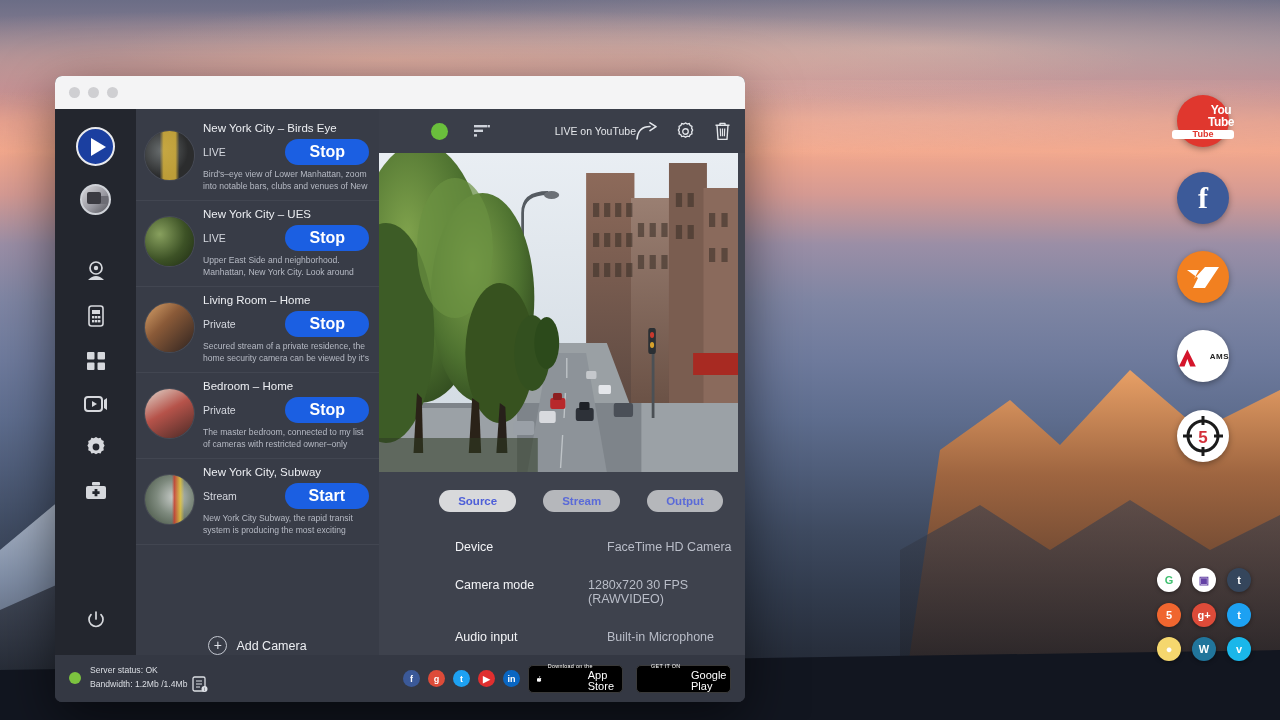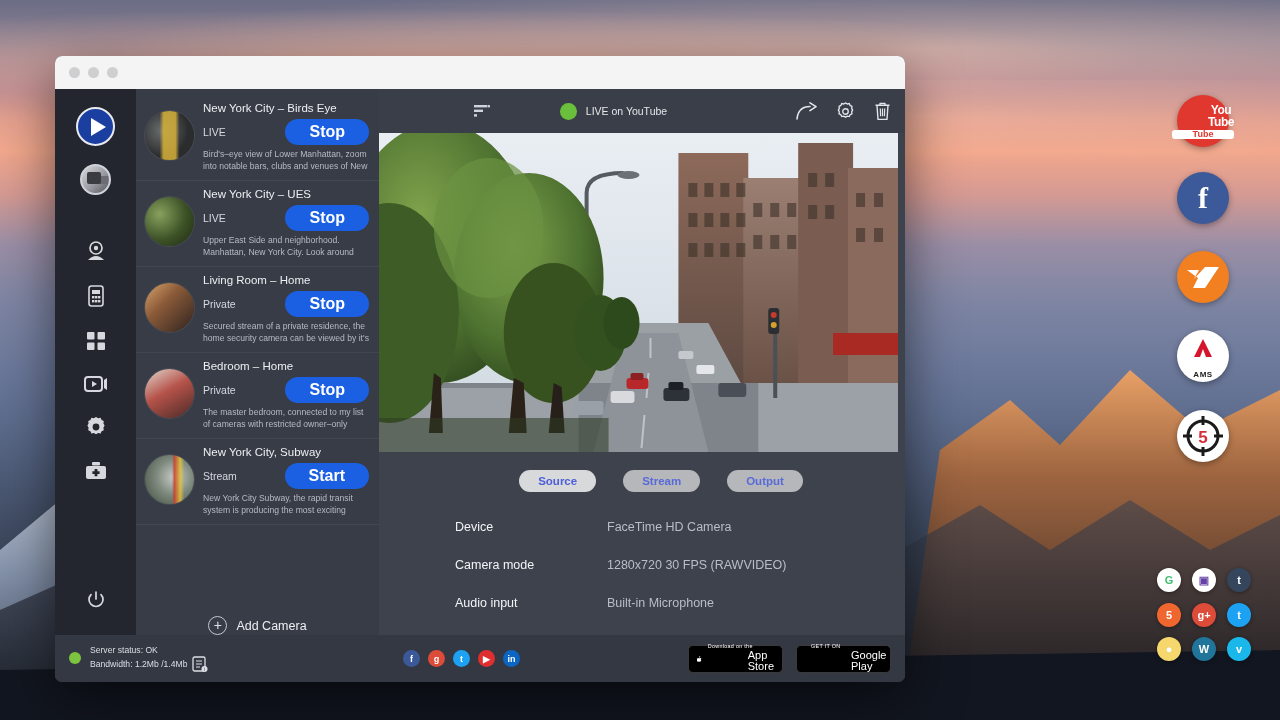--- a/index.html
+++ b/index.html
@@ -29,22 +29,22 @@
   #desktop .cb2 { top: 80px; height: 90px; opacity: .7; }
   
   #desktop .mtn {
     position: absolute; bottom: 0; left: 0; right: 0; height: 470px;
   }
   #desktop .mtn svg { width: 100%; height: 100%; display: block; }
 
   
   #window {
     position: absolute;
-    left: 55px; top: 56px;
-    width: 850px; height: 626px;
+    left: 55px; top: 76px;
+    width: 690px; height: 626px;
     border-radius: 7px;
     overflow: hidden;
     box-shadow: 0 18px 55px rgba(0,0,0,.55);
     display: flex; flex-direction: column;
     background: #3a3e49;
   }
   
   #titlebar {
     height: 33px; background: #f4f4f5;
     display: flex; align-items: center; padding-left: 14px; gap: 8px;
@@ -137,21 +137,21 @@
   }
   #add-camera .lbl { font-size: 12.5px; color: #eceef2; }
 
   
   #content { flex: 1; display: flex; flex-direction: column; min-width: 0; background: #3e424d; }
   #topbar {
     height: 44px; flex: 0 0 44px; display: flex; align-items: center;
     padding: 0 14px; gap: 0; background: #3a3e49;
   }
   .sorticon { width: 18px; height: 16px; margin-left: 80px; }
-  #live-wrap { flex: 1; display: flex; align-items: center; justify-content: center; gap: 9px; margin-left: -60px; }
+  #live-wrap { flex: 1; display: flex; align-items: center; justify-content: space-between; gap: 9px; margin-left: -60px; }
   #live-dot { width: 17px; height: 17px; border-radius: 50%; background: #6abf3c; }
   #live-label { font-size: 10.5px; color: #e4e6ea; }
   #tb-icons { display: flex; align-items: center; gap: 19px; }
   #tb-icons .ti { cursor: pointer; display:flex; }
 
   #video {
     height: 319px; flex: 0 0 319px; margin: 0 7px 0 0;
     position: relative; overflow: hidden; background: #485464;
   }
   #video svg { position: absolute; inset: 0; width: 100%; height: 100%; }
@@ -244,21 +244,21 @@
   </div>
 </div>
 <div class="dicon dicon-lg" style="left:1177px;top:172px;background:#3c5a99;">
   <span style="color:#fff;font-size:30px;font-weight:bold;font-family:'Liberation Serif',serif;">f</span>
 </div>
 <div class="dicon dicon-lg" style="left:1177px;top:251px;background:#f28020;">
   <svg width="36" height="30" viewBox="0 0 36 30">
     <path d="M2,8 L14,8 L9,17 L20,5 L34,5 L20,26 L8,26 L13,16 Z" fill="#fff"></path>
   </svg>
 </div>
-<div class="dicon dicon-lg" style="left:1177px;top:330px;background:#fff;flex-direction:column;gap:12px;">
+<div class="dicon dicon-lg" style="left:1177px;top:330px;background:#fff;gap:12px;">
   <svg width="22" height="20" viewBox="0 0 22 20" style="margin-top:4px;">
     <path d="M11,1 L20,19 L14,19 L11,11 L8,19 L2,19 Z" fill="#d4152b"></path>
   </svg>
   <span style="font-size:8px;font-weight:bold;color:#222;letter-spacing:.5px;">AMS</span>
 </div>
 <div class="dicon dicon-lg" style="left:1177px;top:410px;background:#fff;">
   <svg width="44" height="44" viewBox="0 0 44 44">
     <circle cx="22" cy="22" r="15" fill="none" stroke="#1b1b1b" stroke-width="3"></circle>
     <line x1="22" y1="2" x2="22" y2="11" stroke="#1b1b1b" stroke-width="3"></line>
     <line x1="22" y1="33" x2="22" y2="42" stroke="#1b1b1b" stroke-width="3"></line>

